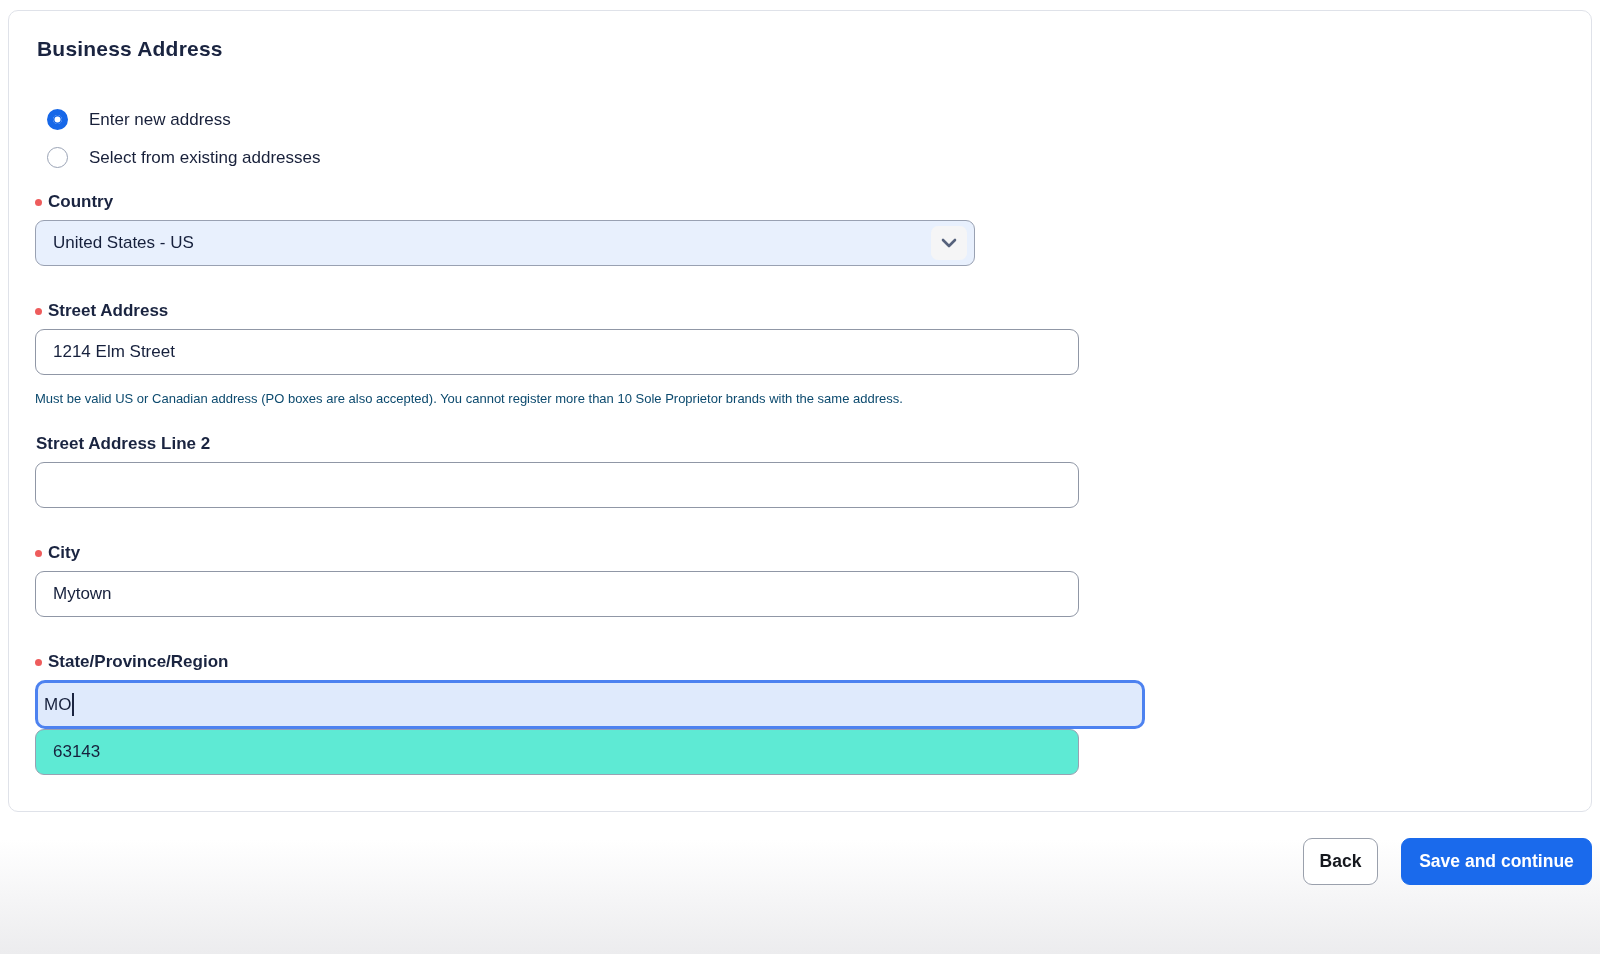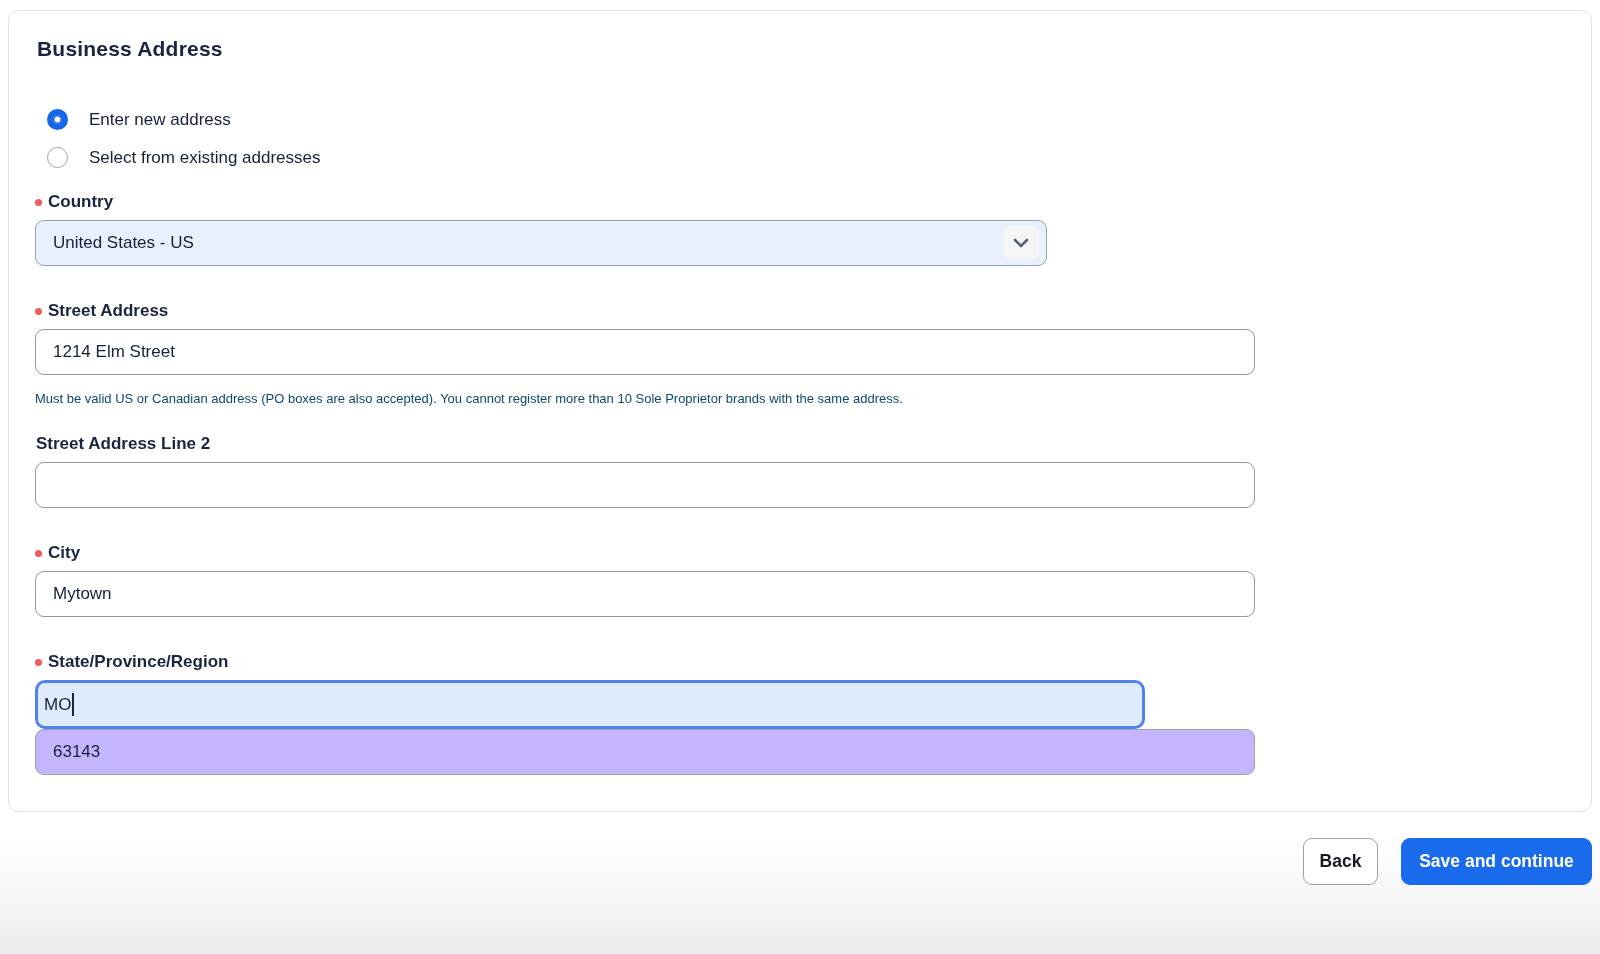--- a/index.html
+++ b/index.html
@@ -71,38 +71,38 @@
     background: #ee5c5c;
     margin-right: 6px;
     flex: 0 0 7px;
   }
   .field-label {
     font-size: 17px;
     font-weight: 700;
     color: #1a2440;
   }
   .text-input {
-    width: 1220px; height: 46px;
+    width: 1044px; height: 46px;
     border: 1px solid #9097a6;
     border-radius: 9px;
     background: #ffffff;
     font-family: "Liberation Sans", sans-serif;
     font-size: 17px;
     color: #16203c;
     padding: 0 17px;
     outline: none;
     display: block;
   }
   .text-input.filled-blue {
-    background: #c4b5fd;
+    background: #5eead4;
     border: 1px solid #99a1b2;
   }
   
   .select-box {
-    width: 1012px; height: 46px;
+    width: 940px; height: 46px;
     border: 1px solid #99a1b2;
     border-radius: 9px;
     background: #e8f0fd;
     display: flex; align-items: center;
     padding: 0 7px 0 17px;
     cursor: pointer;
   }
   .select-value {
     font-size: 17px;
     color: #16203c;

